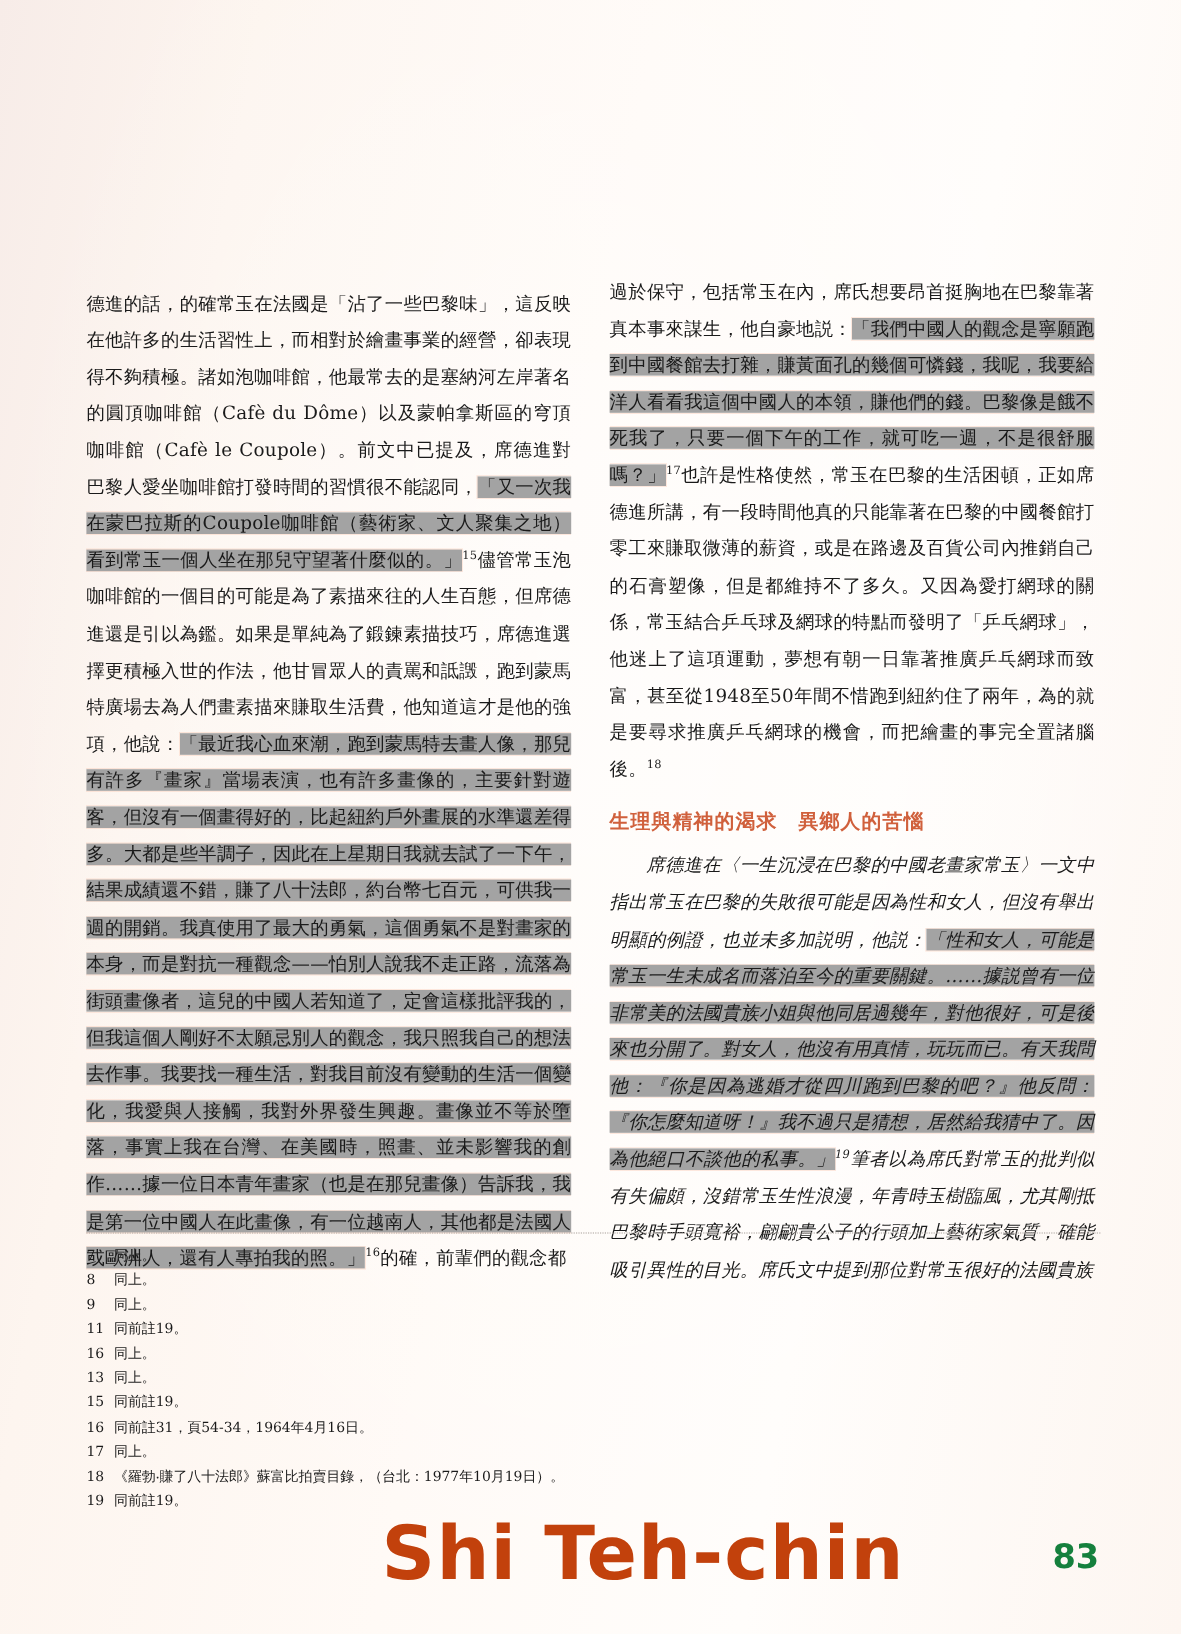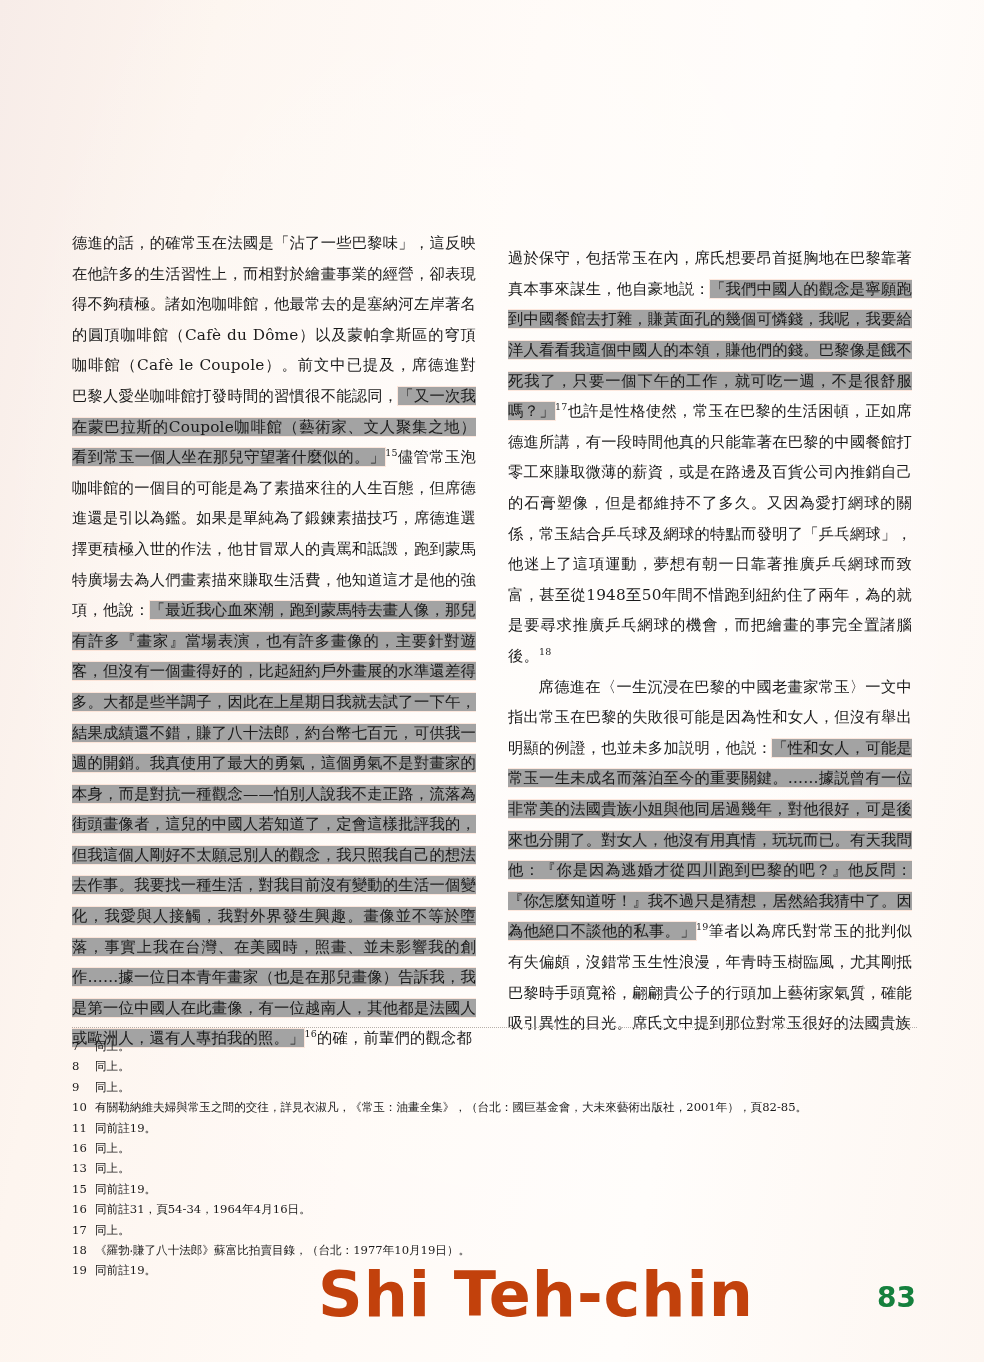--- a/index.html
+++ b/index.html
@@ -49,21 +49,21 @@
   p.body {
     margin: 0 0 0 0;
     font-size: 15.3px;
     line-height: 30.6px;
     text-align: justify;
     text-justify: inter-ideograph;
     letter-spacing: 0.2px;
     font-family: "DejaVu Serif", "Liberation Serif", serif;
   }
 
-  .indent { text-indent: 2em; }
+  .indent { text-indent: 2em; font-style: italic; }
 
   
   .hl {
     background: #a3a3a3;
     box-shadow: 0 0 0 1px rgba(250,206,186,0.45);
   }
 
   .sec-head {
     font-size: 16.5px;
     line-height: 30px;
@@ -143,20 +143,21 @@
 <div class="content">
   <div class="columns">
 
     <div class="col">
       <p class="body"><span>德進的話，的確常玉在法國是「沾了一些巴黎味」，這反映在他許多的生活習性上，而相對於繪畫事業的經營，卻表現得不夠積極。諸如泡咖啡館，他最常去的是塞納河左岸著名的圓頂咖啡館（Cafè du Dôme）以及蒙帕拿斯區的穹頂咖啡館（Cafè le Coupole）。前文中已提及，席德進對巴黎人愛坐咖啡館打發時間的習慣很不能認同，</span><span class="hl">「又一次我在蒙巴拉斯的Coupole咖啡館（藝術家、文人聚集之地）看到常玉一個人坐在那兒守望著什麼似的。」</span><sup>15</sup><span>儘管常玉泡咖啡館的一個目的可能是為了素描來往的人生百態，但席德進還是引以為鑑。如果是單純為了鍛鍊素描技巧，席德進選擇更積極入世的作法，他甘冒眾人的責罵和詆譭，跑到蒙馬特廣場去為人們畫素描來賺取生活費，他知道這才是他的強項，他說：</span><span class="hl">「最近我心血來潮，跑到蒙馬特去畫人像，那兒有許多『畫家』當場表演，也有許多畫像的，主要針對遊客，但沒有一個畫得好的，比起紐約戶外畫展的水準還差得多。大都是些半調子，因此在上星期日我就去試了一下午，結果成績還不錯，賺了八十法郎，約台幣七百元，可供我一週的開銷。我真使用了最大的勇氣，這個勇氣不是對畫家的本身，而是對抗一種觀念——怕別人說我不走正路，流落為街頭畫像者，這兒的中國人若知道了，定會這樣批評我的，但我這個人剛好不太願忌別人的觀念，我只照我自己的想法去作事。我要找一種生活，對我目前沒有變動的生活一個變化，我愛與人接觸，我對外界發生興趣。畫像並不等於墮落，事實上我在台灣、在美國時，照畫、並未影響我的創作……據一位日本青年畫家（也是在那兒畫像）告訴我，我是第一位中國人在此畫像，有一位越南人，其他都是法國人或歐洲人，還有人專拍我的照。」</span><sup>16</sup><span>的確，前輩們的觀念都</span></p>
     </div>
 
     <div class="col">
       <p class="body"><span>過於保守，包括常玉在內，席氏想要昂首挺胸地在巴黎靠著真本事來謀生，他自豪地説：</span><span class="hl">「我們中國人的觀念是寧願跑到中國餐館去打雜，賺黃面孔的幾個可憐錢，我呢，我要給洋人看看我這個中國人的本領，賺他們的錢。巴黎像是餓不死我了，只要一個下午的工作，就可吃一週，不是很舒服嗎？」</span><sup>17</sup><span>也許是性格使然，常玉在巴黎的生活困頓，正如席德進所講，有一段時間他真的只能靠著在巴黎的中國餐館打零工來賺取微薄的薪資，或是在路邊及百貨公司內推銷自己的石膏塑像，但是都維持不了多久。又因為愛打網球的關係，常玉結合乒乓球及網球的特點而發明了「乒乓網球」，他迷上了這項運動，夢想有朝一日靠著推廣乒乓網球而致富，甚至從1948至50年間不惜跑到紐約住了兩年，為的就是要尋求推廣乒乓網球的機會，而把繪畫的事完全置諸腦後。</span><sup>18</sup></p>
 
+      <h2 class="sec-head">生理與精神的渴求　異鄉人的苦惱</h2>
 
       <p class="body indent"><span>席德進在〈一生沉浸在巴黎的中國老畫家常玉〉一文中指出常玉在巴黎的失敗很可能是因為性和女人，但沒有舉出明顯的例證，也並未多加説明，他説：</span><span class="hl">「性和女人，可能是常玉一生未成名而落泊至今的重要關鍵。……據説曾有一位非常美的法國貴族小姐與他同居過幾年，對他很好，可是後來也分開了。對女人，他沒有用真情，玩玩而已。有天我問他：『你是因為逃婚才從四川跑到巴黎的吧？』他反問：『你怎麼知道呀！』我不過只是猜想，居然給我猜中了。因為他絕口不談他的私事。」</span><sup>19</sup><span>筆者以為席氏對常玉的批判似有失偏頗，沒錯常玉生性浪漫，年青時玉樹臨風，尤其剛抵巴黎時手頭寬裕，翩翩貴公子的行頭加上藝術家氣質，確能吸引異性的目光。席氏文中提到那位對常玉很好的法國貴族</span></p>
     </div>
 
   </div>
 </div>
 
 <div class="rule"></div>
 
 <div class="notes">
@@ -166,24 +167,20 @@
     </div>
   <div class="note">
       <span class="note-num">8</span>
       <span class="note-txt">同上。</span>
     </div>
   <div class="note">
       <span class="note-num">9</span>
       <span class="note-txt">同上。</span>
     </div>
   <div class="note">
-      <span class="note-num">10</span>
-      <span class="note-txt">有關勒納維夫婦與常玉之間的交往，詳見衣淑凡，《常玉：油畫全集》，（台北：國巨基金會，大未來藝術出版社，2001年），頁82-85。</span>
-    </div>
-  <div class="note">
       <span class="note-num">11</span>
       <span class="note-txt">同前註19。</span>
     </div>
   <div class="note">
       <span class="note-num">16</span>
       <span class="note-txt">同上。</span>
     </div>
   <div class="note">
       <span class="note-num">13</span>
       <span class="note-txt">同上。</span>

